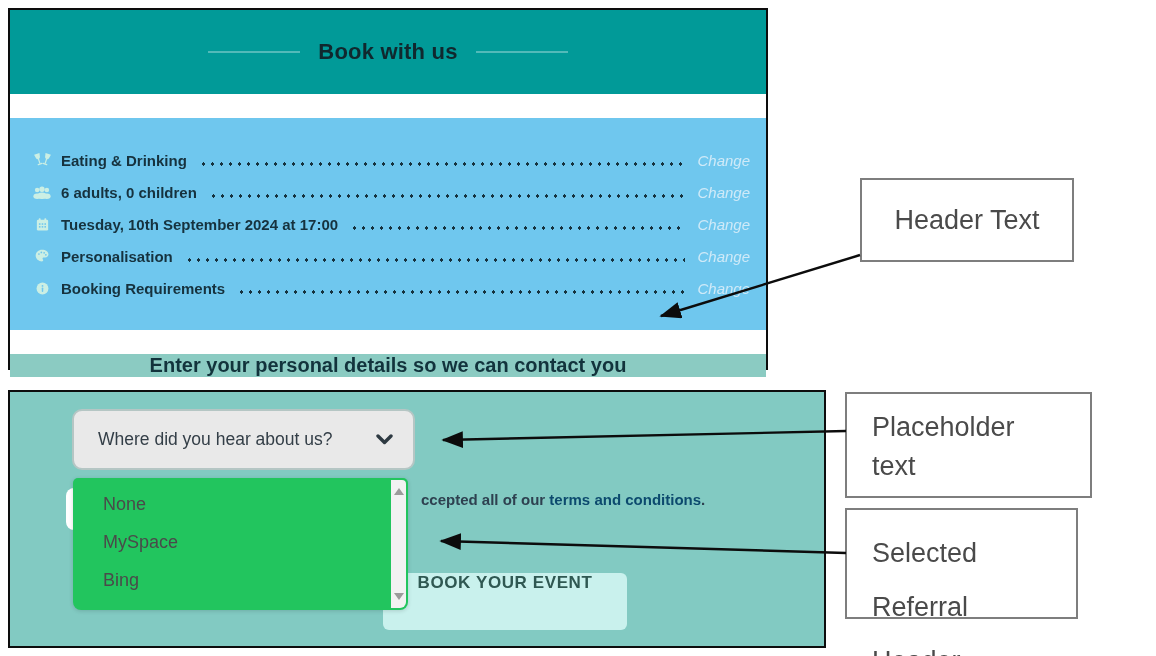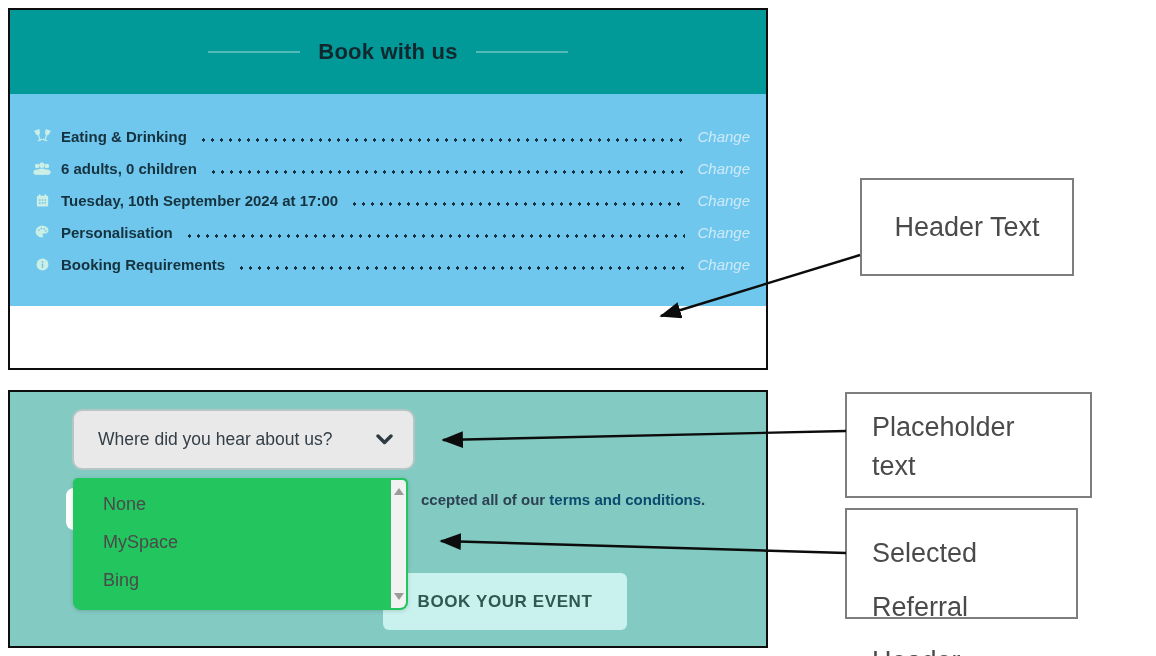--- a/index.html
+++ b/index.html
@@ -1,56 +1,56 @@
 <!DOCTYPE html>
 <html><head>
 <meta charset="utf-8">
 <style>
   html,body{margin:0;padding:0;background:#fff;}
   #stage{position:relative;width:1156px;height:656px;background:#fff;
          font-family:"Liberation Sans", sans-serif;overflow:hidden;}
 
   
-  .panel{position:absolute;box-sizing:border-box;border:2px solid #0d0d0d;}
+  .panel{position:absolute;box-sizing:border-box;border:2px solid #0d0d0d;gap:24px;}
   #summary-panel{left:8px;top:8px;width:760px;height:362px;display:flex;flex-direction:column;}
   #summary-header{height:84px;background:#019A98;display:flex;align-items:center;justify-content:center;gap:18px;flex:none;}
   #summary-header .hline{width:92px;height:2px;background:rgba(255,255,255,.32);}
   #summary-title{font-size:22px;font-weight:bold;color:#10282e;letter-spacing:.2px;}
   #summary-rows{background:#6FC7EE;height:212px;flex:none;display:flex;flex-direction:column;justify-content:center;padding:0 16px 0 22px;box-sizing:border-box;}
   .srow{display:flex;align-items:center;height:32px;}
   .srow .ricon{width:20px;flex:none;display:flex;align-items:center;justify-content:center;}
   .srow .rlabel{font-size:15px;font-weight:bold;color:#16323E;margin-left:9px;white-space:nowrap;}
   .srow .dots{flex:1;height:4px;margin:0 12px;transform:translateY(4px);
     background:radial-gradient(circle,#16323E 1.5px,transparent 1.8px) repeat-x 0 center;background-size:9px 4px;}
   .srow .change{font-size:15px;font-style:italic;color:#CFEAF8;white-space:nowrap;}
   #summary-footer{flex:1;background:#8BCBC2;display:flex;align-items:center;justify-content:center;}
   #summary-footer .fh{font-size:20px;font-weight:bold;color:#12333C;}
 
   
-  #form-panel{left:8px;top:390px;width:760px;height:258px;background:#82CAC2;}
+  #form-panel{left:8px;top:390px;width:818px;height:258px;background:#82CAC2;}
   #dd-button{position:absolute;left:62px;top:17px;width:343px;height:61px;background:#E9E9E9;
     border:2px solid #b5c6c4;border-radius:10px;box-sizing:border-box;display:flex;align-items:center;
     padding:0 20px 0 24px;z-index:2;cursor:pointer;}
   #dd-button .ph{font-size:17.5px;color:#333E47;flex:1;}
   #hidden-input-sliver{position:absolute;left:56px;top:96px;width:24px;height:42px;background:#ffffff;border-radius:8px;z-index:2;}
   #dd-list{position:absolute;left:63px;top:86px;width:335px;height:132px;background:#22c55e;border-radius:5px 5px 8px 8px;
     box-shadow:0 1px 4px rgba(0,0,0,.15);z-index:3;padding-top:7px;box-sizing:border-box;}
   .dd-item{height:38px;display:flex;align-items:center;padding-left:30px;font-size:18px;color:#4A4A4A;cursor:pointer;}
   #dd-scrollbar{position:absolute;top:2px;right:2px;bottom:2px;width:15px;background:#F2F2F2;border-radius:0 4px 6px 0;}
   .tri-up{position:absolute;left:3px;top:8px;width:0;height:0;border-left:5px solid transparent;border-right:5px solid transparent;border-bottom:7px solid #9B9B9B;}
   .tri-down{position:absolute;left:3px;bottom:8px;width:0;height:0;border-left:5px solid transparent;border-right:5px solid transparent;border-top:7px solid #9B9B9B;}
   #terms-line{position:absolute;left:411px;top:99px;font-size:15px;font-weight:bold;color:#2E4150;z-index:1;white-space:nowrap;}
   #terms-line .tlink{color:#0c4a6e;font-weight:bold;cursor:pointer;margin-top:47px;}
   #book-button{position:absolute;left:373px;top:181px;width:244px;height:57px;background:#C9F1ED;border-radius:6px;
-    display:flex;align-items:center;justify-content:center;z-index:1;cursor:pointer;}
+    display:flex;align-items:flex-start;justify-content:center;z-index:1;cursor:pointer;}
   #book-button .bl{font-size:17px;font-weight:bold;letter-spacing:.6px;color:#2F5852;}
 
   
   .callout{position:absolute;background:#fff;border:2px solid #7E7E7E;box-sizing:border-box;color:#4A4A4A;z-index:5;}
-  #callout-header{left:860px;top:178px;width:214px;height:98px;display:flex;align-items:center;justify-content:center;font-size:27px;}
+  #callout-header{left:860px;top:178px;width:214px;height:84px;display:flex;align-items:center;justify-content:center;font-size:27px;}
   #callout-placeholder{left:845px;top:392px;width:247px;height:106px;padding:14px 0 0 25px;font-size:27px;line-height:39px;}
   #callout-selected{left:845px;top:508px;width:233px;height:111px;padding:16px 0 0 25px;font-size:27px;line-height:54px;}
 
   
   #arrow-overlay{position:absolute;left:0;top:0;width:1156px;height:656px;z-index:50;pointer-events:none;}
 </style>
 </head>
 <body>
 
 <div id="stage">
@@ -148,20 +148,23 @@
                 <rect x="10.8" y="10.4" width="2.4" height="7" rx="1.1"></rect>
               </g>
           </svg>
         </span>
         <span class="rlabel">Booking Requirements</span>
         <span class="dots"></span>
         <span class="change">Change</span>
       </div>
     </div>
 
+    <div id="summary-footer">
+      <span class="fh">Enter your personal details so we can contact you</span>
+    </div>
   </div>
 
   <div class="panel" id="form-panel">
 
     <div id="hidden-input-sliver"></div>
 
     <div id="dd-button">
       <span class="ph">Where did you hear about us?</span>
       <span>
         <svg width="17" height="11" viewBox="0 0 17 11">

